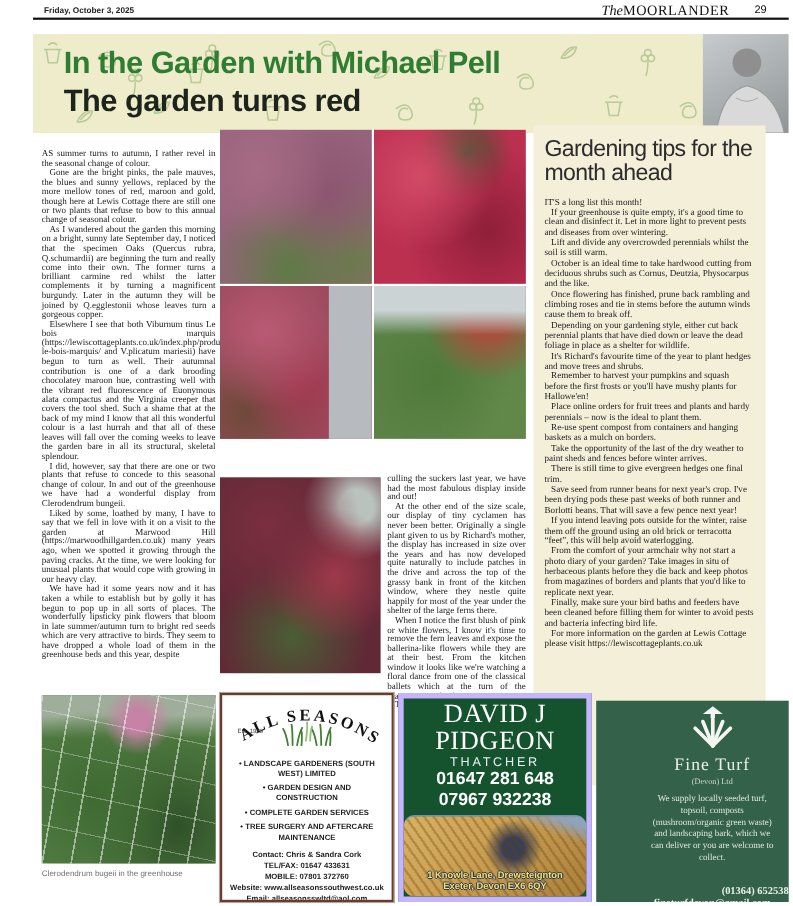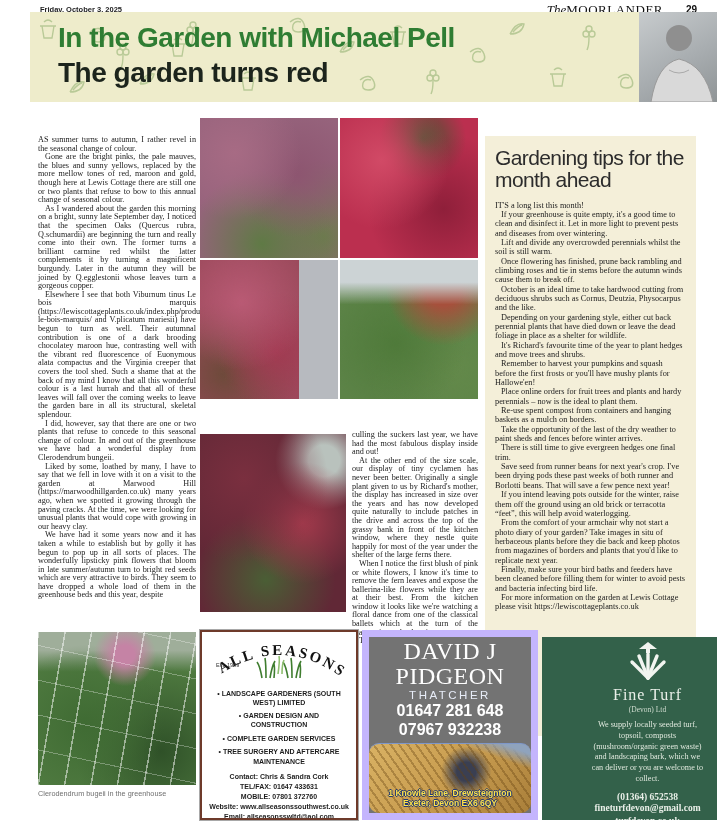--- a/index.html
+++ b/index.html
@@ -7,25 +7,25 @@
   .page { position:relative; width:721px; height:824px; background:#ffffff; overflow:hidden;
           font-family:"Liberation Serif", serif; }
 
   
   .hdr-date { position:absolute; left:40px; top:5px; font-family:"Liberation Sans",sans-serif;
               font-weight:bold; font-size:7.5px; color:#222; }
   .masthead { position:absolute; right:58px; top:2px; font-size:13px; color:#111; }
   .masthead .the { font-style:italic; font-family:"Liberation Serif",serif; }
   .masthead .name { font-weight:normal; font-family:"Liberation Serif",serif; letter-spacing:0.5px; }
   .hdr-page { position:absolute; right:24px; top:4px; font-family:"Liberation Sans",sans-serif;
-              font-weight:bold; font-size:10px; color:#111; }
+              font-weight:normal; font-size:10px; color:#111; }
   .hdr-rule { position:absolute; left:30px; right:4px; top:16px; height:1.5px; background:#111; }
 
   
-  .banner { position:absolute; left:30px; top:12px; width:687px; height:90px;
+  .banner { position:absolute; left:30px; top:31px; width:687px; height:90px;
             background:#eeeccb; overflow:hidden; }
   .banner-doodles { position:absolute; inset:0; }
   .banner-kicker { position:absolute; left:28px; top:10px; font-family:"Liberation Sans",sans-serif;
                    font-weight:bold; font-size:28px; color:#2f7d33; letter-spacing:-0.5px; }
   .banner-headline { position:absolute; left:28px; top:45px; font-family:"Liberation Sans",sans-serif;
                      font-weight:bold; font-size:28px; color:#1c241c; letter-spacing:-0.5px; }
   .banner-photo { position:absolute; right:0; top:0; width:78px; height:90px;
                   background:linear-gradient(150deg,#c7cbcd 0%,#a8adb0 55%,#8f9496 100%); }
 
   
@@ -83,37 +83,37 @@
       background:
       repeating-linear-gradient(100deg, rgba(255,255,255,0.5) 0 1.5px, rgba(0,0,0,0) 1.5px 26px),
       repeating-linear-gradient(12deg, rgba(255,255,255,0.3) 0 1px, rgba(0,0,0,0) 1px 34px),
       radial-gradient(circle at 55% 15%, #c583a5 0 6%, rgba(197,131,165,0) 20%),
       radial-gradient(circle at 30% 60%, #3f6b33 0%, rgba(63,107,51,0) 55%),
       radial-gradient(circle at 78% 78%, #2f5128 0%, rgba(47,81,40,0) 50%),
       linear-gradient(180deg, #9fae9a 0 12%, rgba(159,174,154,0) 26%),
       #4f7a40; }
 
   
-  .tips { position:absolute; left:485px; top:136px; width:211px; height:600px;
+  .tips { position:absolute; left:485px; top:114px; width:211px; height:600px;
           background:#f4efd9; padding:11px 10px 8px 10px; }
   .tips-title { font-family:"Liberation Sans",sans-serif; font-weight:normal; font-size:21px;
                 line-height:1.06; color:#2c2c2c; letter-spacing:-0.6px; margin-bottom:9px; }
   .tips p { font-size:8.3px; line-height:9.35px; color:#222; text-align:left; text-indent:6px; }
   .tips p.noindent { text-indent:0; }
 
   
   .ad-as { position:absolute; left:200px; top:630px; width:158px; height:190px;
            background:#fff; border:2px solid #6e3a2a; outline:1px solid #a8a8a8;
            text-align:center; font-family:"Liberation Sans",sans-serif; overflow:hidden; padding-top:2px; }
   .as-est { position:absolute; left:14px; top:30px; font-size:5.5px; color:#333; }
   .as-bullet { font-size:7px; font-weight:bold; color:#1d1d1d; line-height:1.3; margin:4.5px 8px 0 8px; }
   .as-contact { font-size:7px; font-weight:bold; color:#1d1d1d; line-height:1.45; margin-top:6px; }
 
   .ad-dp { position:absolute; left:362px; top:630px; width:176px; height:190px;
-           background:#737373; border:7px solid #c4b5fd; color:#fff; text-align:center;
+           background:#14532d; border:5px solid #c4b5fd; color:#fff; text-align:center;
            display:flex; flex-direction:column; overflow:hidden; }
   .dp-name { font-family:"Liberation Serif",serif; font-size:24px; line-height:0.92;
              letter-spacing:0.5px; margin-top:3px; }
   .dp-role { font-family:"Liberation Sans",sans-serif; font-size:11.5px; letter-spacing:2.5px;
              margin-top:2px; color:#e8edf8; }
   .dp-phone { font-family:"Liberation Sans",sans-serif; font-weight:bold; font-size:16px;
               line-height:1.12; margin-top:1px; }
   .dp-photo { position:relative; flex:1; margin-top:4px; border-top:1px solid #7e97c9;
       background:
       linear-gradient(200deg, #8fa3bd 0 8%, rgba(143,163,189,0) 20%),
@@ -122,21 +122,21 @@
       linear-gradient(135deg, #d9b264 0%, #c89c4f 50%, #a97f3a 100%); border-radius: 10px; }
   .dp-addr { position:absolute; left:0; right:0; bottom:4px; font-family:"Liberation Sans",sans-serif;
              font-weight:bold; font-size:8.5px; line-height:1.25; color:#ffe24a;
              text-shadow:-1px 0 0 #243a73, 1px 0 0 #243a73, 0 -1px 0 #243a73, 0 1px 0 #243a73; }
 
   .ad-ft { position:absolute; left:542px; top:637px; width:175px; height:183px;
            background:#33614a; color:#e9efe8; text-align:center; overflow:hidden; padding-top:4px;padding-left:36px; }
   .ft-name { font-family:"Liberation Serif",serif; font-size:16px; letter-spacing:1px; margin-top:1px; }
   .ft-sub { font-size:7.5px; color:#cfdccf; margin-top:1px; }
   .ft-body { font-size:8.2px; line-height:1.32; padding:0 12px; margin-top:6px; color:#dfe8dd; }
-  .ft-phone { font-weight:bold; font-size:9.5px; margin-top:7px; }
+  .ft-phone { font-weight:bold; font-size:9.5px; margin-top:20px;text-align:right; }
   .ft-line  { font-weight:bold; font-size:9.5px; line-height:1.35; }
   .ft-addr { font-size:7.3px; color:#c3d2c3; margin-top:7px; }
 </style>
 </head>
 <body>
 
 <div class="page">
 
   <div class="hdr-date">Friday, October 3, 2025</div>
   <div class="masthead">
@@ -221,22 +221,22 @@
     <p>At the other end of the size scale, our display of tiny cyclamen has never been better. Originally a single plant given to us by Richard's mother, the display has increased in size over the years and has now developed quite naturally to include patches in the drive and across the top of the grassy bank in front of the kitchen window, where they nestle quite happily for most of the year under the shelter of the large ferns there.</p>
     <p>When I notice the first blush of pink or white flowers, I know it's time to remove the fern leaves and expose the ballerina-like flowers while they are at their best. From the kitchen window it looks like we're watching a floral dance from one of the classical ballets which at the turn of the seasons is an absolute joy.</p>
     <p>Till next time...</p>
   </div>
 
   <div class="tips">
     <div class="tips-title">Gardening tips for the month ahead</div>
     <p class="noindent">IT'S a long list this month!</p>
     <p>If your greenhouse is quite empty, it's a good time to clean and disinfect it. Let in more light to prevent pests and diseases from over wintering.</p>
     <p>Lift and divide any overcrowded perennials whilst the soil is still warm.</p>
+    <p>October is an ideal time to take hardwood cutting from deciduous shrubs such as Cornus, Deutzia, Physocarpus and the like.</p>
     <p>Once flowering has finished, prune back rambling and climbing roses and tie in stems before the autumn winds cause them to break off.</p>
-    <p>October is an ideal time to take hardwood cutting from deciduous shrubs such as Cornus, Deutzia, Physocarpus and the like.</p>
     <p>Depending on your gardening style, either cut back perennial plants that have died down or leave the dead foliage in place as a shelter for wildlife.</p>
     <p>It's Richard's favourite time of the year to plant hedges and move trees and shrubs.</p>
     <p>Remember to harvest your pumpkins and squash before the first frosts or you'll have mushy plants for Hallowe'en!</p>
     <p>Place online orders for fruit trees and plants and hardy perennials – now is the ideal to plant them.</p>
     <p>Re-use spent compost from containers and hanging baskets as a mulch on borders.</p>
     <p>Take the opportunity of the last of the dry weather to paint sheds and fences before winter arrives.</p>
     <p>There is still time to give evergreen hedges one final trim.</p>
     <p>Save seed from runner beans for next year's crop. I've been drying pods these past weeks of both runner and Borlotti beans. That will save a few pence next year!</p>
     <p>If you intend leaving pots outside for the winter, raise them off the ground using an old brick or terracotta “feet”, this will help avoid waterlogging.</p>
     <p>From the comfort of your armchair why not start a photo diary of your garden? Take images in situ of herbaceous plants before they die back and keep photos from magazines of borders and plants that you'd like to replicate next year.</p>

